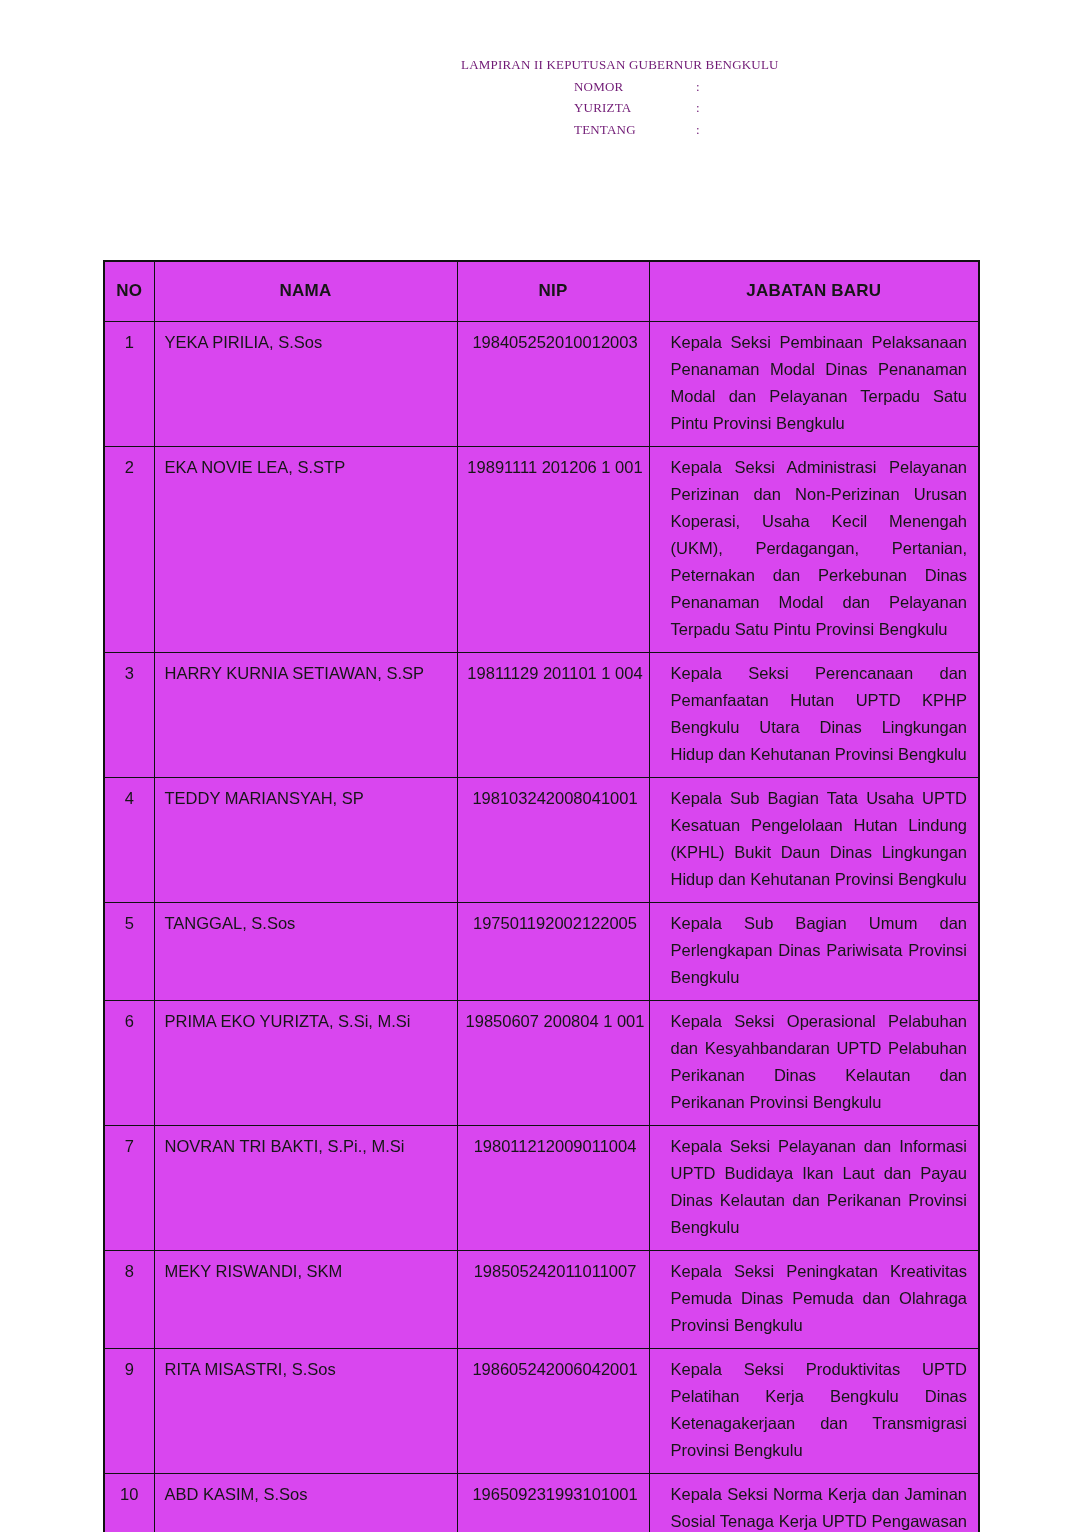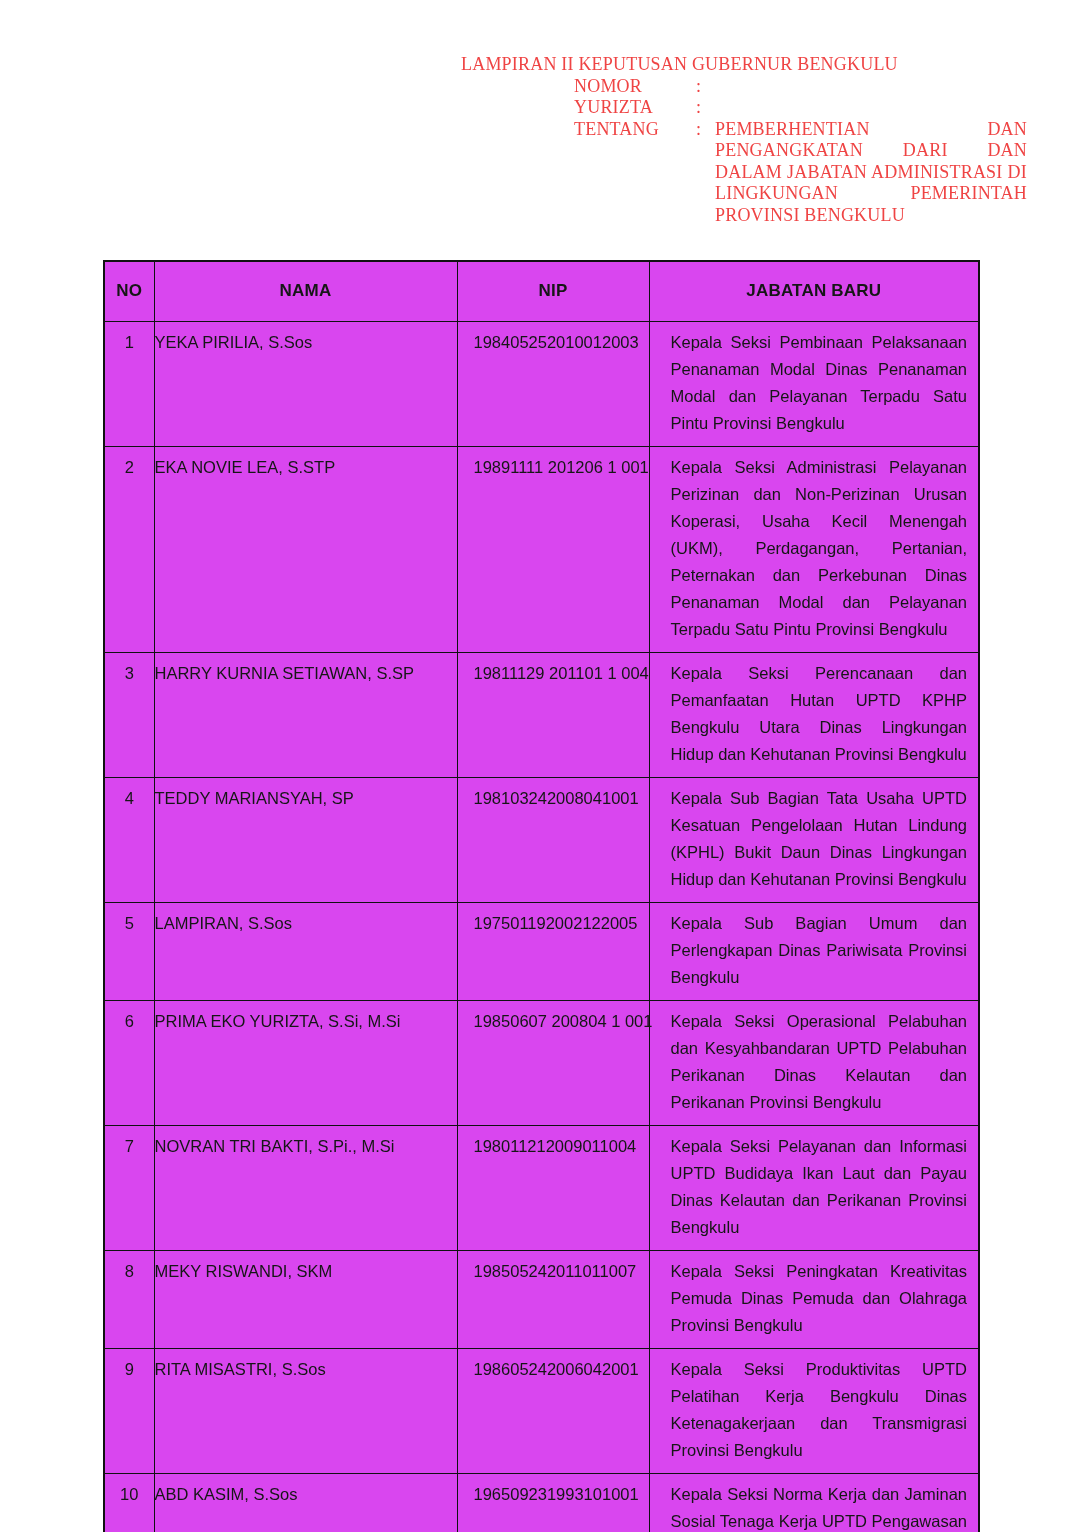--- a/index.html
+++ b/index.html
@@ -16,23 +16,23 @@
     font-family: "Liberation Sans", sans-serif;
   }
 
   
   .doc-header {
     position: absolute;
     left: 461px;
     top: 54px;
     width: 566px;
     font-family: "Liberation Serif", serif;
-    font-size: 18px;
+    font-size: 13px;
     line-height: 21.5px;
-    color: #ef4444;
+    color: #701a75;
     letter-spacing: 0.2px;
   }
 
   .doc-header .title {
     white-space: nowrap;
   }
 
   .doc-header .fields {
     display: grid;
     grid-template-columns: 122px 19px 1fr;
@@ -91,27 +91,27 @@
   }
 
   .decree-table td.cell-no {
     text-align: center;
     padding-left: 4px;
     padding-right: 4px;
   }
 
   .decree-table td.cell-nama {
     text-align: left;
-    padding-left: 0;
+    padding-left: 10px;
   }
 
   .decree-table td.cell-nip {
-    text-align: left;
+    text-align: center;
     white-space: nowrap;
-    padding-left: 16px;
+    padding-left: 8px;
     padding-right: 4px;
   }
 
   .decree-table td.cell-jabatan {
     text-align: justify;
     text-align-last: left;
     padding-left: 21px;
     padding-right: 11px;
   }
 </style>
@@ -123,21 +123,20 @@
 
   <div class="fields">
     <div class="field-label">NOMOR</div>
     <div class="field-colon">:</div>
 
     <div class="field-label">YURIZTA</div>
     <div class="field-colon">:</div>
 
     <div class="field-label">TENTANG</div>
     <div class="field-colon">:</div>
-    <div class="field-value justified">PEMBERHENTIAN DAN PENGANGKATAN DARI DAN DALAM JABATAN ADMINISTRASI DI LINGKUNGAN PEMERINTAH PROVINSI BENGKULU</div>
   </div>
 </div>
 
 <table class="decree-table">
   <colgroup>
     <col class="c-no">
     <col class="c-nama">
     <col class="c-nip">
     <col class="c-jabatan">
   </colgroup>
@@ -173,21 +172,21 @@
 
   <tr>
     <td class="cell-no">4</td>
     <td class="cell-nama">TEDDY MARIANSYAH, SP</td>
     <td class="cell-nip">198103242008041001</td>
     <td class="cell-jabatan">Kepala Sub Bagian Tata Usaha UPTD Kesatuan Pengelolaan Hutan Lindung (KPHL) Bukit Daun Dinas Lingkungan Hidup dan Kehutanan Provinsi Bengkulu</td>
   </tr>
 
   <tr>
     <td class="cell-no">5</td>
-    <td class="cell-nama">LAMPIRAN, S.Sos</td>
+    <td class="cell-nama">TANGGAL, S.Sos</td>
     <td class="cell-nip">197501192002122005</td>
     <td class="cell-jabatan">Kepala Sub Bagian Umum dan Perlengkapan Dinas Pariwisata Provinsi Bengkulu</td>
   </tr>
 
   <tr>
     <td class="cell-no">6</td>
     <td class="cell-nama">PRIMA EKO YURIZTA, S.Si, M.Si</td>
     <td class="cell-nip">19850607 200804 1 001</td>
     <td class="cell-jabatan">Kepala Seksi Operasional Pelabuhan dan Kesyahbandaran UPTD Pelabuhan Perikanan Dinas Kelautan dan Perikanan Provinsi Bengkulu</td>
   </tr>

